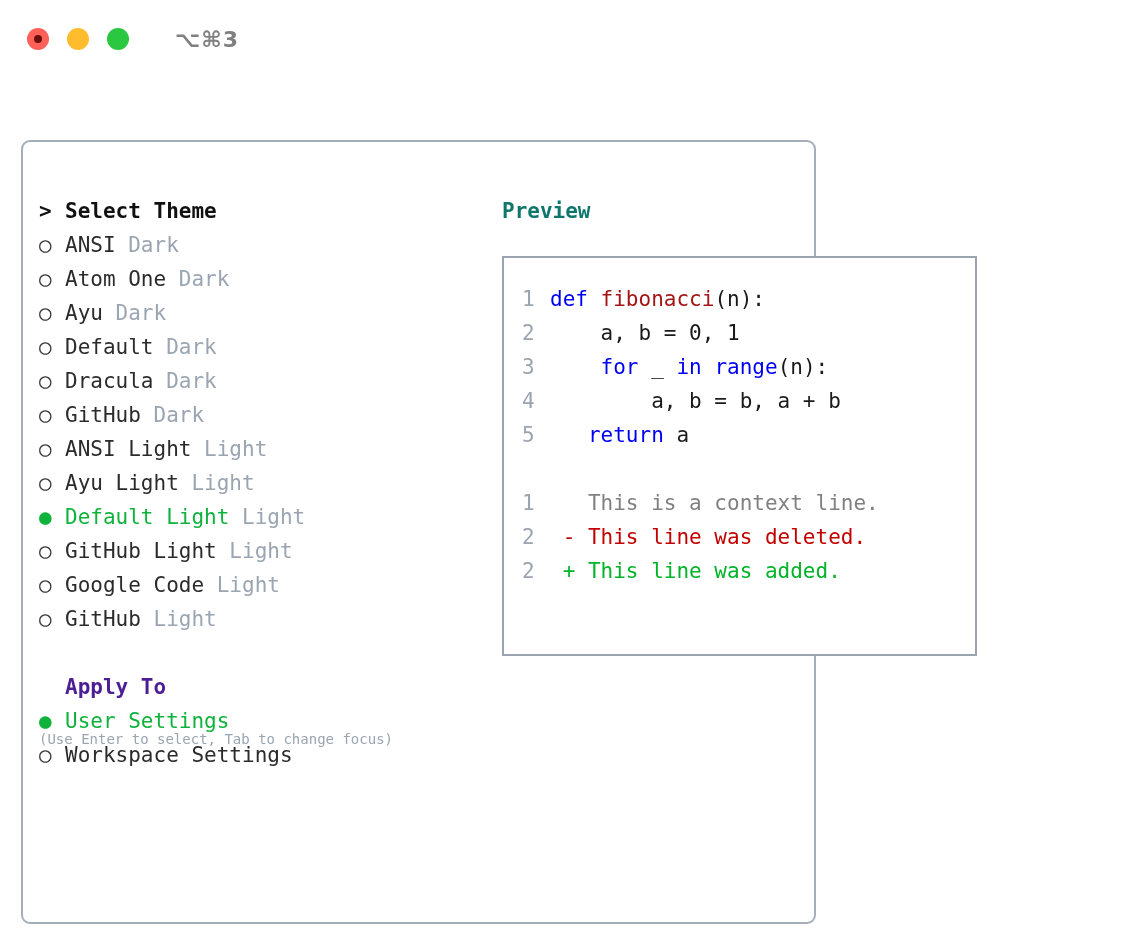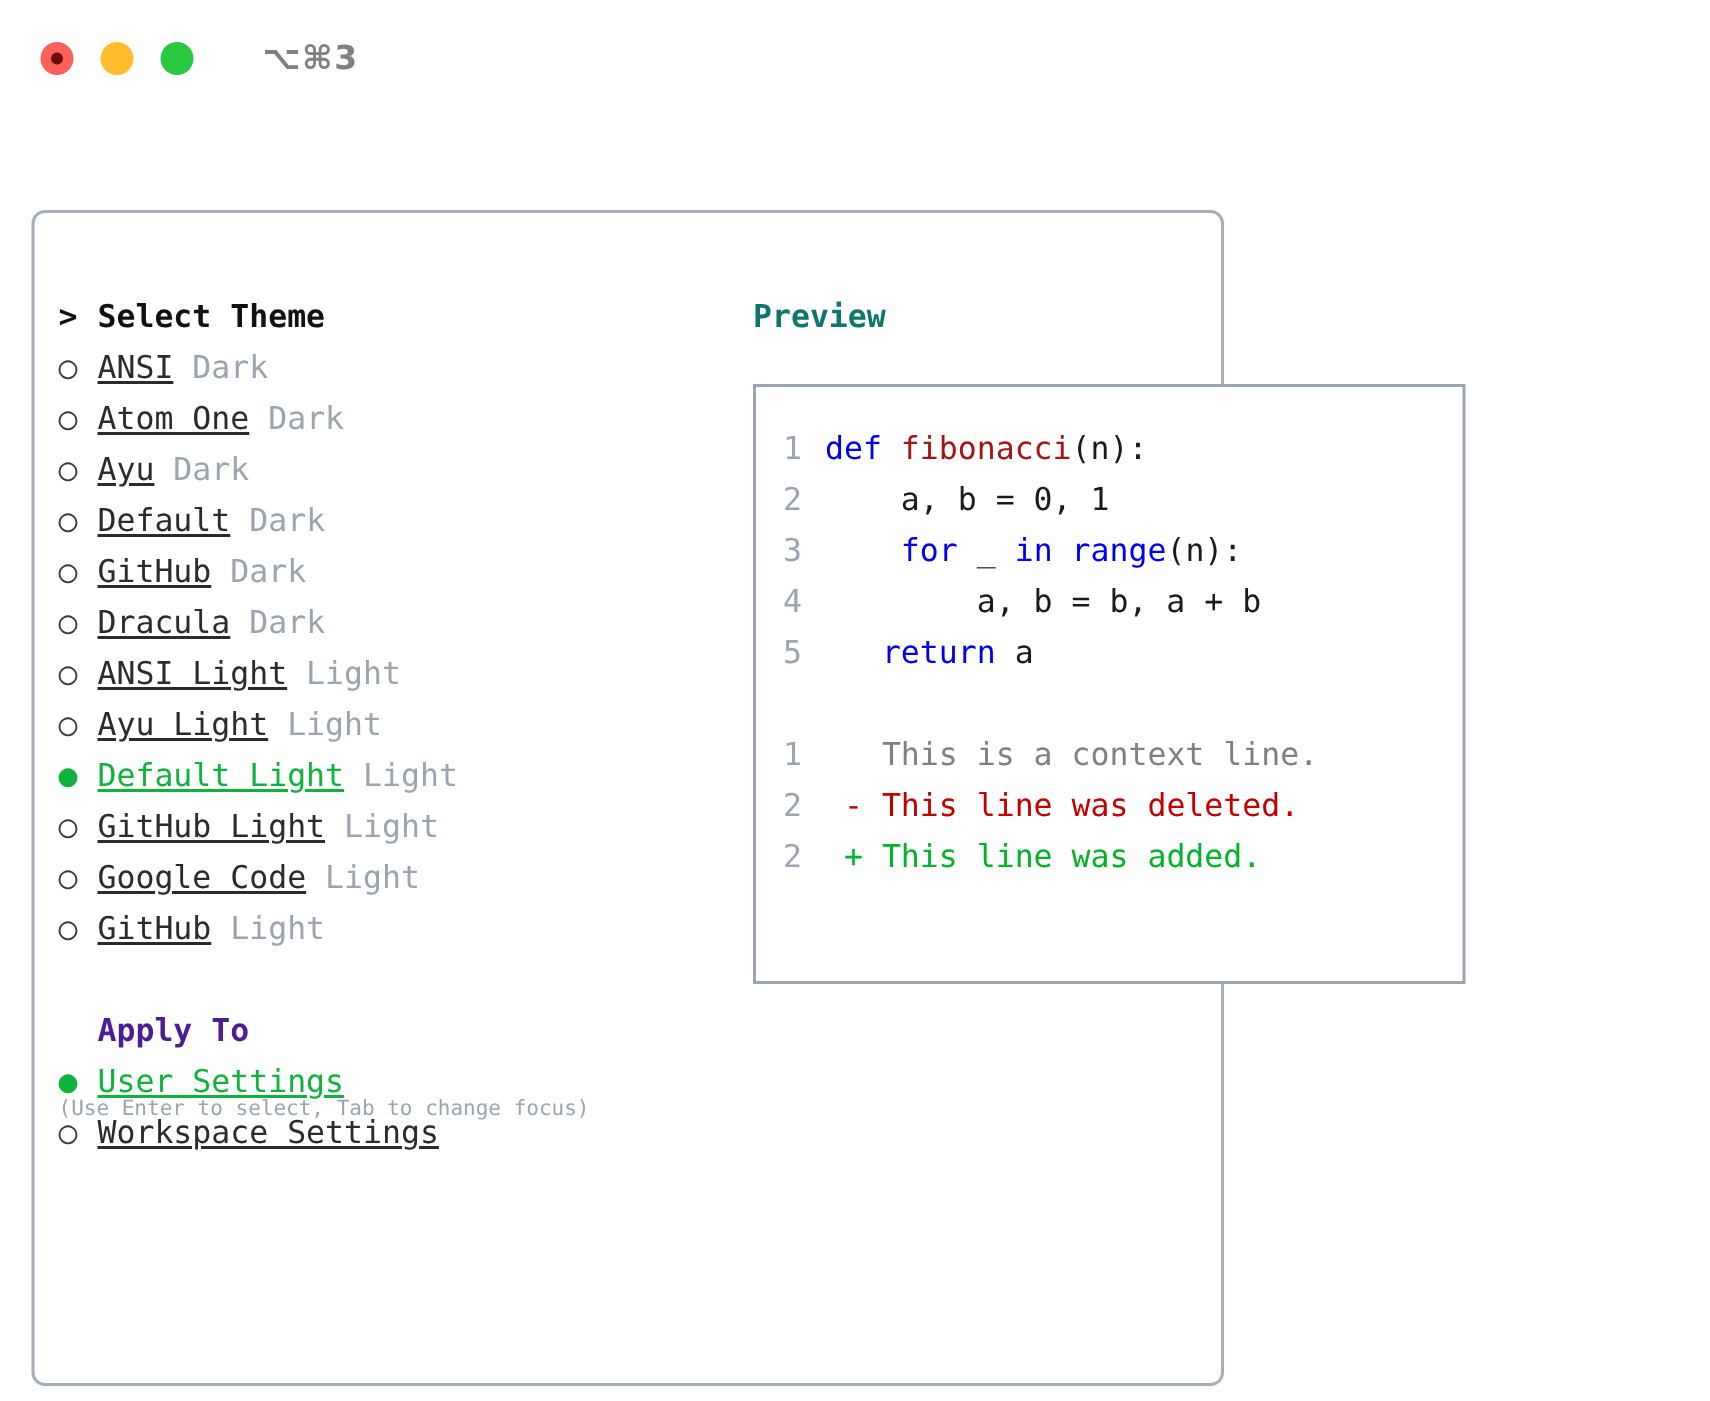--- a/index.html
+++ b/index.html
@@ -111,21 +111,21 @@
   .marker {
     display: inline-block;
     width: 26px;
     font-size: 21px;
   }
   .marker.sel   { color: #0fb33c; }
   .marker.unsel { color: #3a3a3a; }
   .marker.arrow { color: #111111; font-weight: bold; }
   .marker.blank { color: transparent; }
 
-  .item-label    { color: #2b2b2b; text-decoration: underline; }
+  .item-label    { color: #2b2b2b; }
   .item-label.selected { color: #0fb33c; }
   .item-cat      { color: #9aa5b1; }
 
   .section-title {
     color: #4c1d95;
     font-weight: bold;
   }
 
   #hint {
     position: absolute;
@@ -199,22 +199,22 @@
 
       <div id="theme-column">
 
         <div class="line list-header"><span class="marker arrow">&gt;</span><span>Select Theme</span></div>
 
         <div id="theme-items">
             <div class="line"><span class="marker unsel">○</span><span class="item-label">ANSI</span><span class="item-cat"> Dark</span></div>
             <div class="line"><span class="marker unsel">○</span><span class="item-label">Atom One</span><span class="item-cat"> Dark</span></div>
             <div class="line"><span class="marker unsel">○</span><span class="item-label">Ayu</span><span class="item-cat"> Dark</span></div>
             <div class="line"><span class="marker unsel">○</span><span class="item-label">Default</span><span class="item-cat"> Dark</span></div>
+            <div class="line"><span class="marker unsel">○</span><span class="item-label">Dracula</span><span class="item-cat"> Dark</span></div>
             <div class="line"><span class="marker unsel">○</span><span class="item-label">GitHub</span><span class="item-cat"> Dark</span></div>
-            <div class="line"><span class="marker unsel">○</span><span class="item-label">Dracula</span><span class="item-cat"> Dark</span></div>
             <div class="line"><span class="marker unsel">○</span><span class="item-label">ANSI Light</span><span class="item-cat"> Light</span></div>
             <div class="line"><span class="marker unsel">○</span><span class="item-label">Ayu Light</span><span class="item-cat"> Light</span></div>
             <div class="line"><span class="marker sel">●</span><span class="item-label selected">Default Light</span><span class="item-cat"> Light</span></div>
             <div class="line"><span class="marker unsel">○</span><span class="item-label">GitHub Light</span><span class="item-cat"> Light</span></div>
             <div class="line"><span class="marker unsel">○</span><span class="item-label">Google Code</span><span class="item-cat"> Light</span></div>
             <div class="line"><span class="marker unsel">○</span><span class="item-label">GitHub</span><span class="item-cat"> Light</span></div>
           </div>
 
         <div class="line spacer"></div>
 

